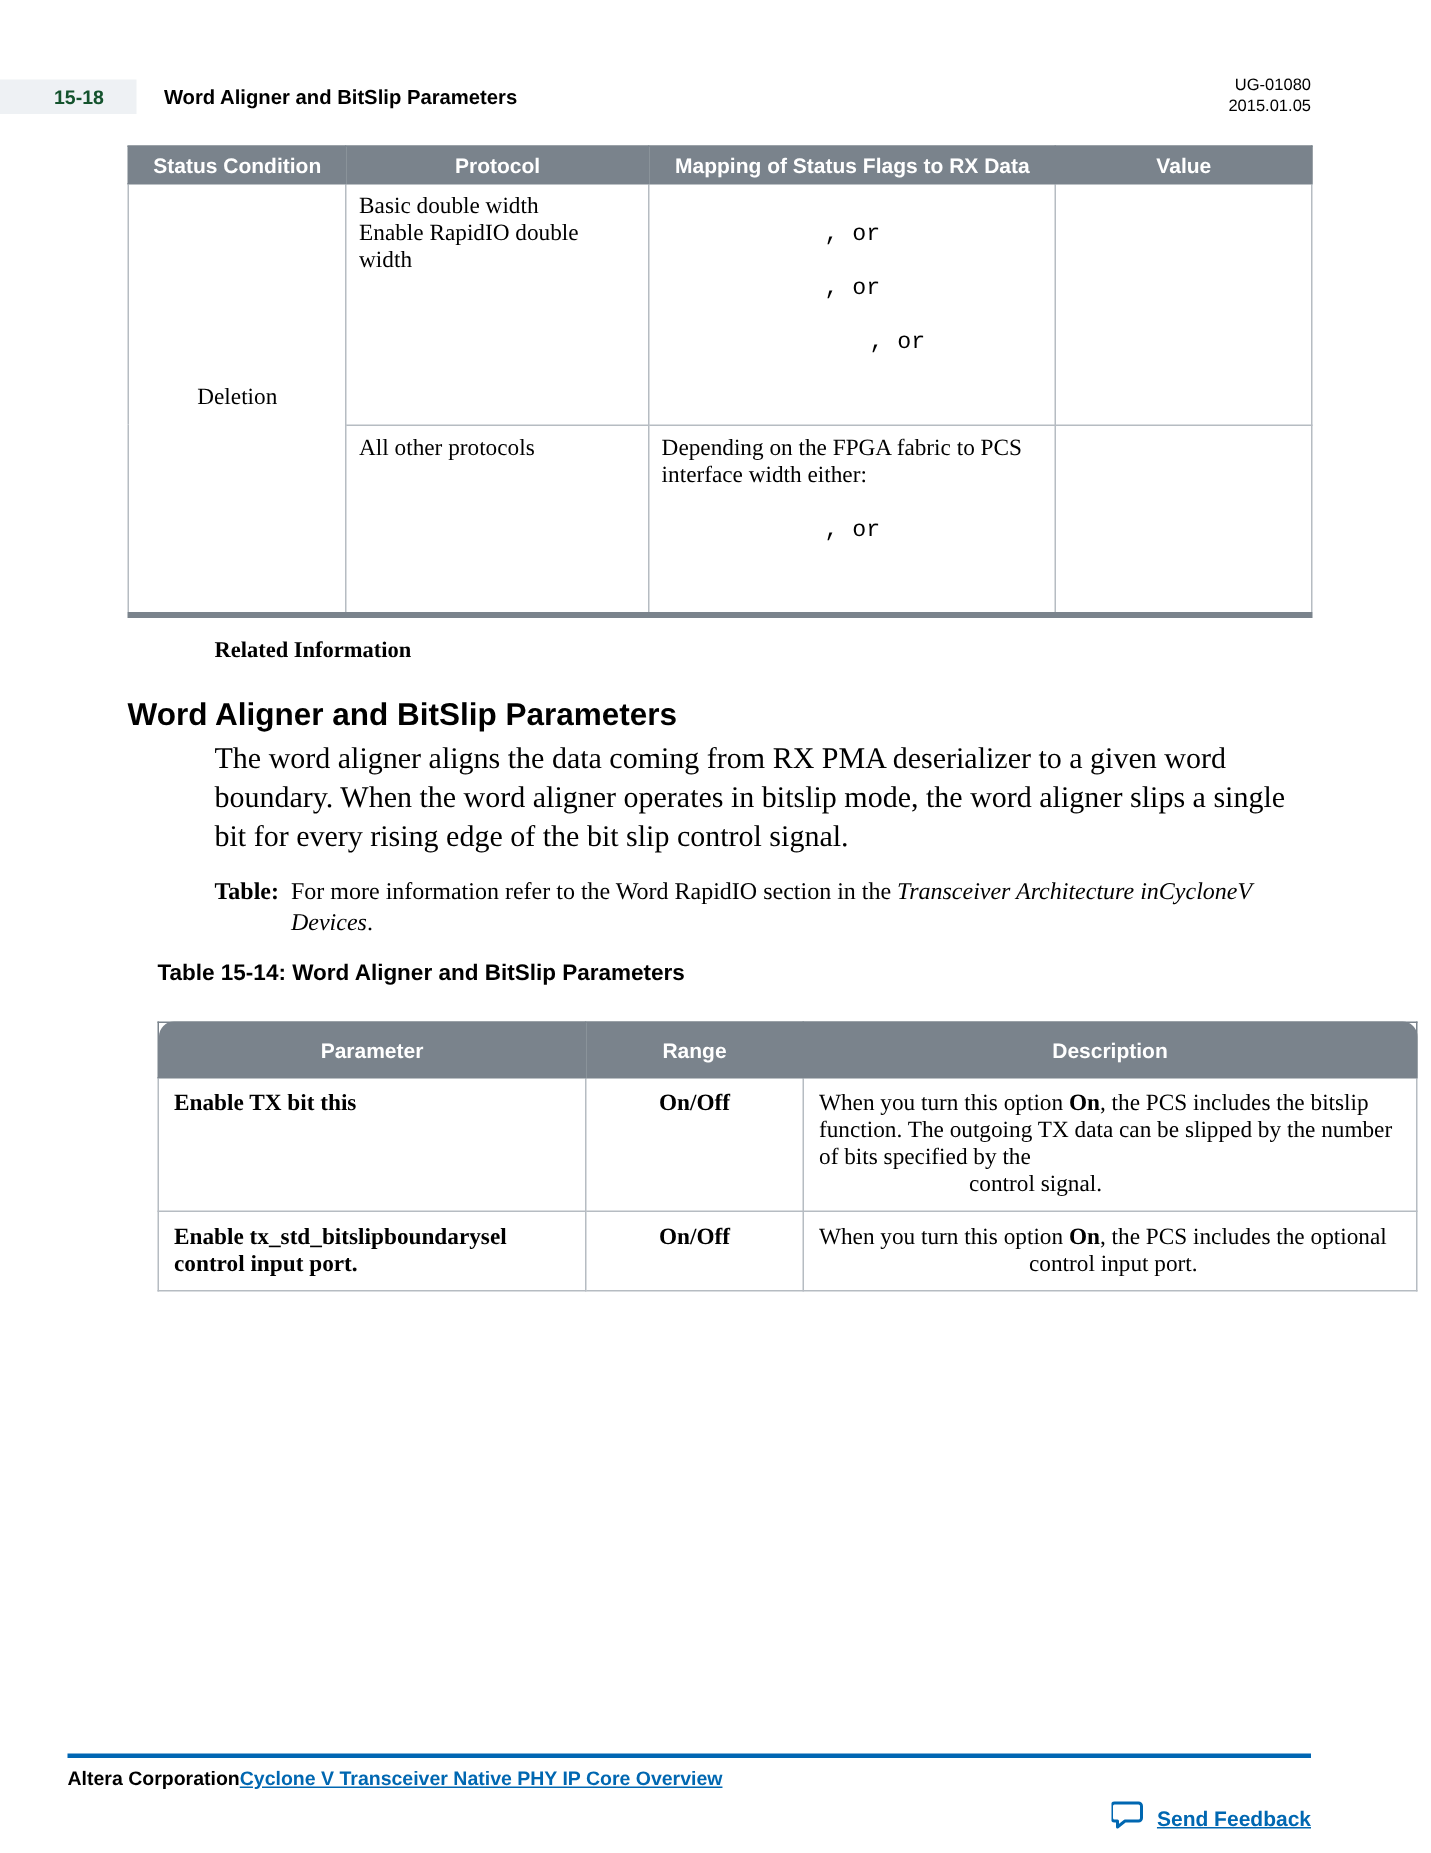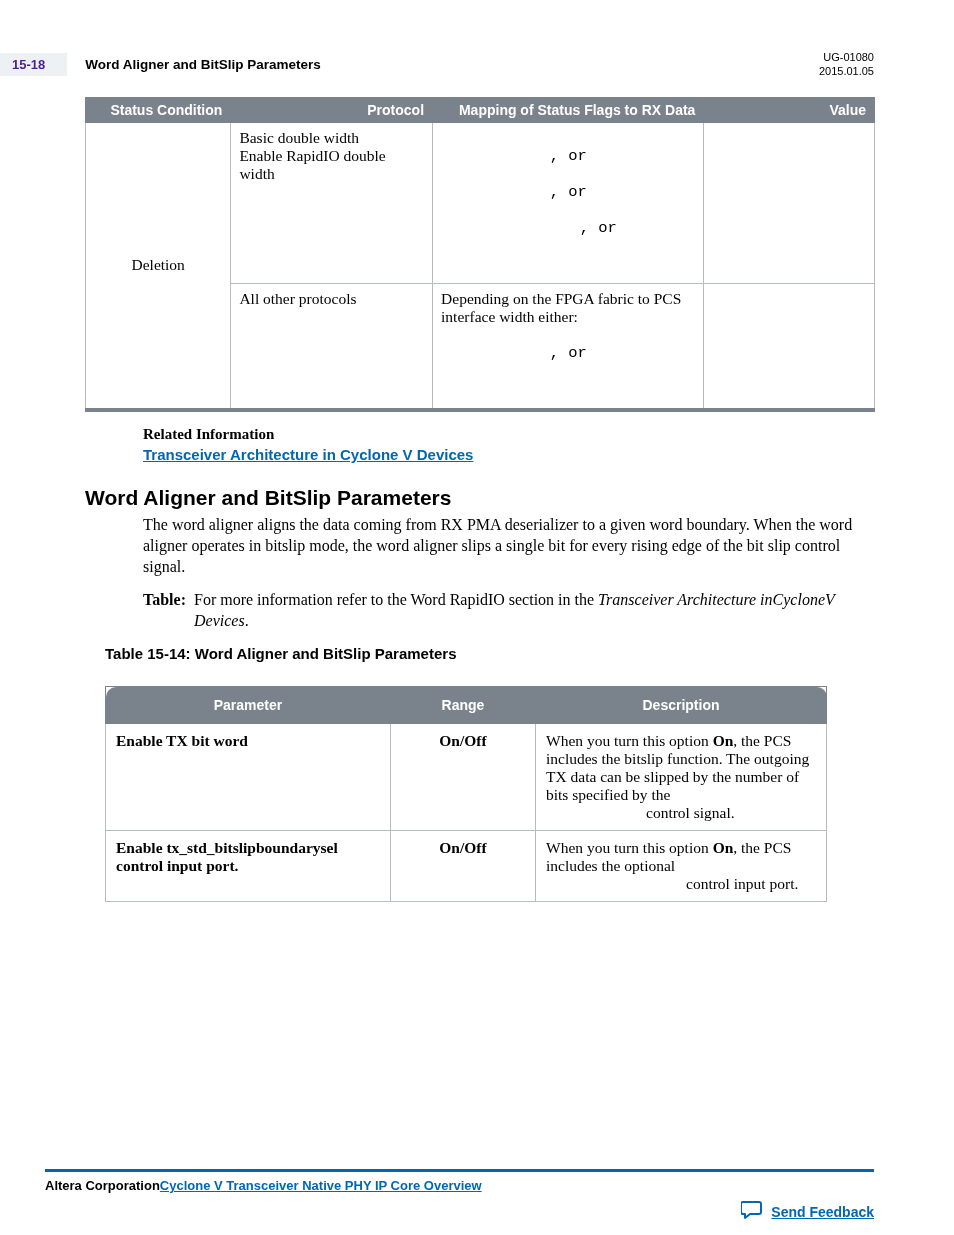--- a/index.html
+++ b/index.html
@@ -17,25 +17,25 @@
     position: relative;
     min-height: 1235px;
   }
   .header-row {
     display: flex;
     align-items: center;
     margin-bottom: 18px;
   }
   .page-num-box {
     background: #eef1f4;
-    color: #4c1d95;
+    color: #14532d;
     font-weight: 700;
     font-family: "Myriad Pro", "Segoe UI", Arial, sans-serif;
     font-size: 13px;
-    padding: 4px 22px 4px 12px;
+    padding: 4px 22px 4px 36px;
     margin-right: 18px;
     margin-left: -45px;
   }
   .header-title {
     font-family: "Myriad Pro", "Segoe UI", Arial, sans-serif;
     font-size: 13.5px;
     font-weight: 700;
     flex: 1;
   }
   .doc-id {
@@ -54,21 +54,21 @@
     font-size: 15.5px;
   }
   .t1 th {
     background: #7a838c;
     color: #fff;
     font-family: "Myriad Pro", "Segoe UI", Arial, sans-serif;
     font-weight: 700;
     font-size: 14px;
     padding: 4px 8px;
     border: 1px solid #7a838c;
-    text-align: right;
+    text-align: center;
   }
   .t1 td {
     border: 1px solid #b6bcc2;
     padding: 6px 8px;
     vertical-align: top;
   }
   .t1-bottom {
     border-bottom: 4px solid #7a838c;
   }
   .t1 .status-col { text-align: center; vertical-align: middle; }
@@ -93,21 +93,21 @@
 
   
   .h2 {
     font-family: "Myriad Pro", "Segoe UI", Arial, sans-serif;
     font-weight: 700;
     font-size: 21px;
     margin: 22px 0 4px 40px;
   }
   .body-p {
     margin: 0 0 12px 98px;
-    font-size: 16px;
+    font-size: 20px;
     line-height: 1.32;
     max-width: 740px;
   }
   .note-row {
     margin: 0 0 10px 98px;
     font-size: 16px;
     line-height: 1.32;
     max-width: 740px;
     display: flex;
   }
@@ -117,21 +117,21 @@
   .tbl-title {
     font-family: "Myriad Pro", "Segoe UI", Arial, sans-serif;
     font-weight: 700;
     font-size: 15px;
     margin: 14px 0 24px 60px;
   }
 
   
   .t2 {
     border-collapse: collapse;
-    width: 722px;
+    width: 840px;
     margin-left: 60px;
     font-size: 15.5px;
   }
   .t2 th {
     background: #7a838c;
     color: #fff;
     font-family: "Myriad Pro", "Segoe UI", Arial, sans-serif;
     font-weight: 700;
     font-size: 14px;
     padding: 10px 8px;
@@ -220,21 +220,20 @@
           <span class="sep-line" style="text-align:center;">, or</span>
           <span class="sep-line">&nbsp;</span>
         </td>
         <td></td>
       </tr>
     </tbody>
   </table>
 
   <div class="related">
     <div class="related-title">Related Information</div>
-    <a class="link" href="#">Transceiver Architecture in Cyclone V Devices</a>
   </div>
 
   <div class="h2">Word Aligner and BitSlip Parameters</div>
   <p class="body-p">The word aligner aligns the data coming from RX PMA deserializer to a given word boundary. When the word aligner operates in bitslip mode, the word aligner slips a single bit for every rising edge of the bit slip control signal.</p>
 
   <div class="note-row">
     <span class="note-label">Table:</span>
     <span>
       <span>For more information refer to the Word RapidIO section in the </span><span class="ital">Transceiver Architecture inCycloneV Devices</span><span>.</span>
     </span>
@@ -245,21 +244,21 @@
   <table class="t2">
     <thead>
       <tr>
         <th style="width:268px">Parameter</th>
         <th style="width:128px">Range</th>
         <th>Description</th>
       </tr>
     </thead>
     <tbody>
       <tr>
-        <td class="pcol">Enable TX bit word</td>
+        <td class="pcol">Enable TX bit this</td>
         <td class="rcol">On/Off</td>
         <td>
           <span>When you turn this option </span><b>On</b><span>, the PCS includes the bitslip function. The outgoing TX data can be slipped by the number of bits specified by the</span><br>
           <span style="display:block; padding-left:100px;">control signal.</span>
         </td>
       </tr>
       <tr>
         <td class="pcol">Enable tx_std_bitslipboundarysel control input port.</td>
         <td class="rcol">On/Off</td>
         <td>

